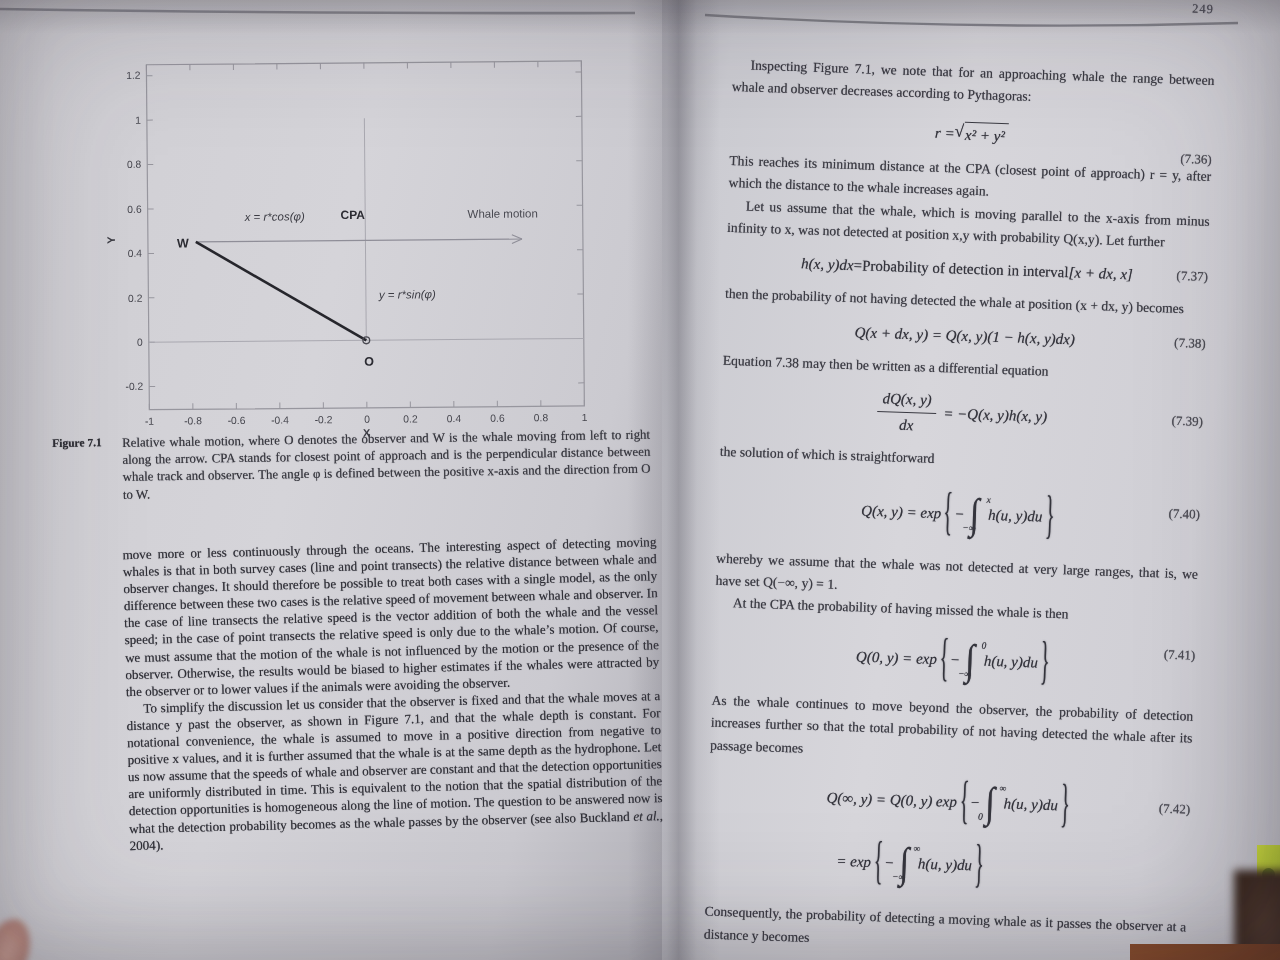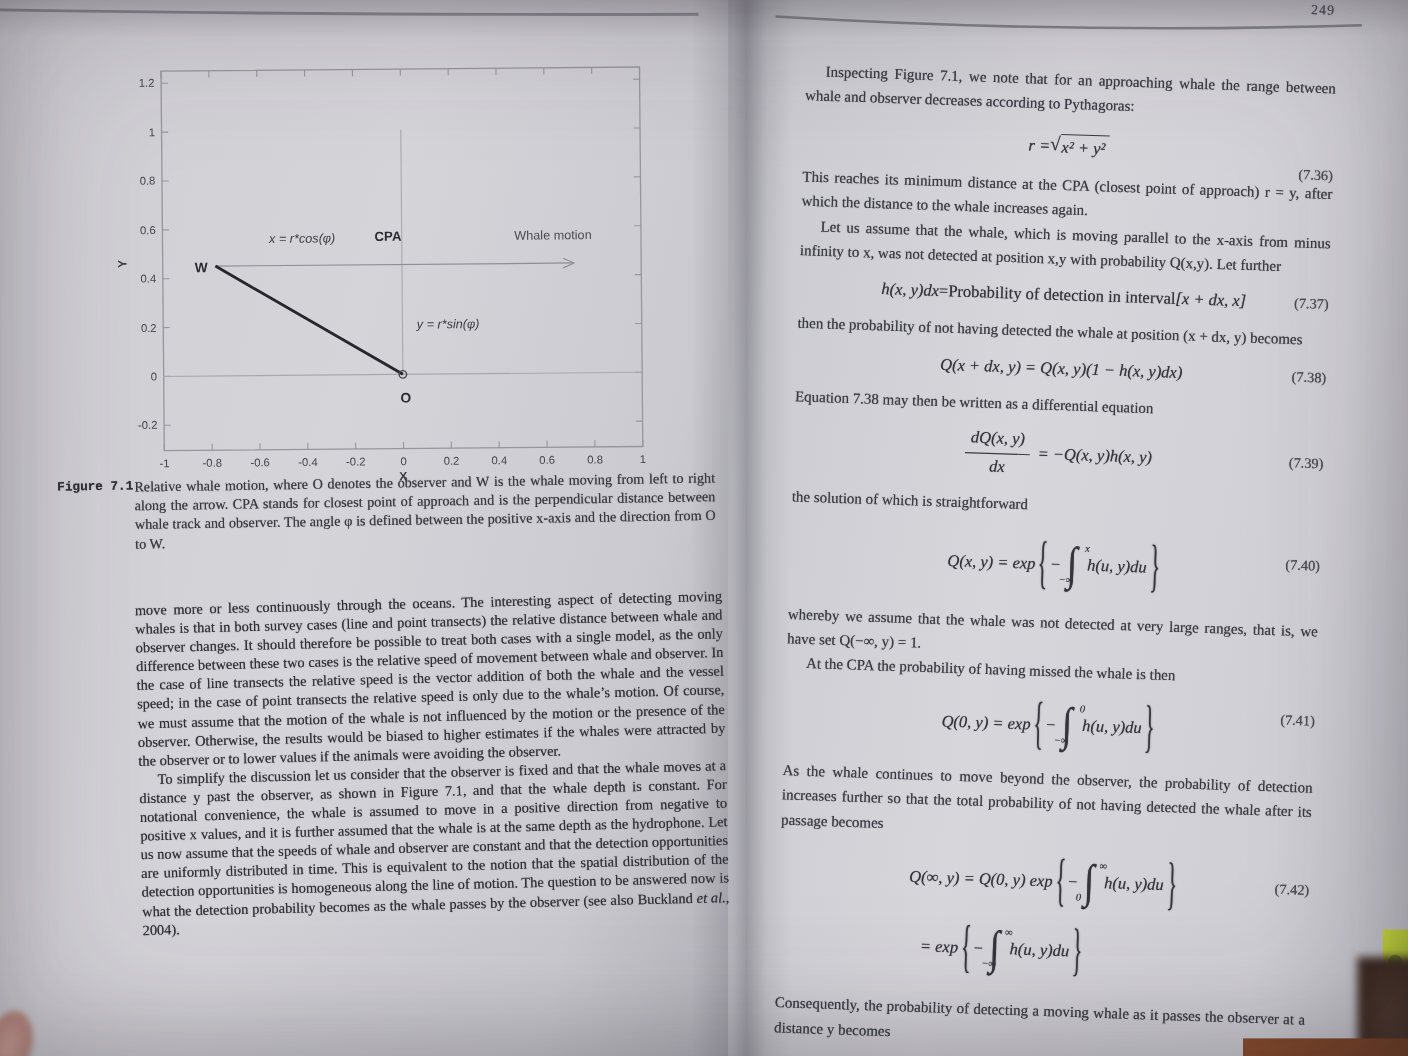--- a/index.html
+++ b/index.html
@@ -38,21 +38,21 @@
     background:radial-gradient(closest-side,#d8aa9e,#b9857a);filter:blur(3px);transform:rotate(18deg);}
 
   
   .rule-svg{position:absolute;left:0;top:0;pointer-events:none;}
   .folio{position:absolute;left:1192px;top:2px;font-size:12.5px;color:#54545c;letter-spacing:1px;transform:rotate(2deg);}
 
   
   .figure-wrap{position:absolute;left:95px;top:56px;width:502px;height:388px;transform:rotate(-0.5deg);}
   .figure-wrap svg{display:block;}
   .fig-caption{position:absolute;left:52px;top:436px;width:600px;transform:rotate(-0.9deg);transform-origin:left top;}
-  .fig-label{position:absolute;left:0;top:1px;font-family:Liberation Mono, monospace;font-weight:bold;font-size:11.5px;color:#2e2e34;}
+  .fig-label{position:absolute;left:0;top:1px;font-family:Liberation Serif, serif;font-weight:bold;font-size:11.5px;color:#2e2e34;}
   .fig-text{margin-left:70px;width:528px;font-size:12.9px;line-height:17.2px;text-align:justify;color:#38383f;}
 
   
   .left-body{position:absolute;left:123px;top:541px;width:534px;
     font-size:13.1px;line-height:17.1px;text-align:justify;color:#303037;
     transform:rotate(-1.4deg);transform-origin:40% 10%;}
   .left-body p{margin:0;}
   .left-body p.indent{text-indent:17px;}
   .etal{font-style:italic;}
 

